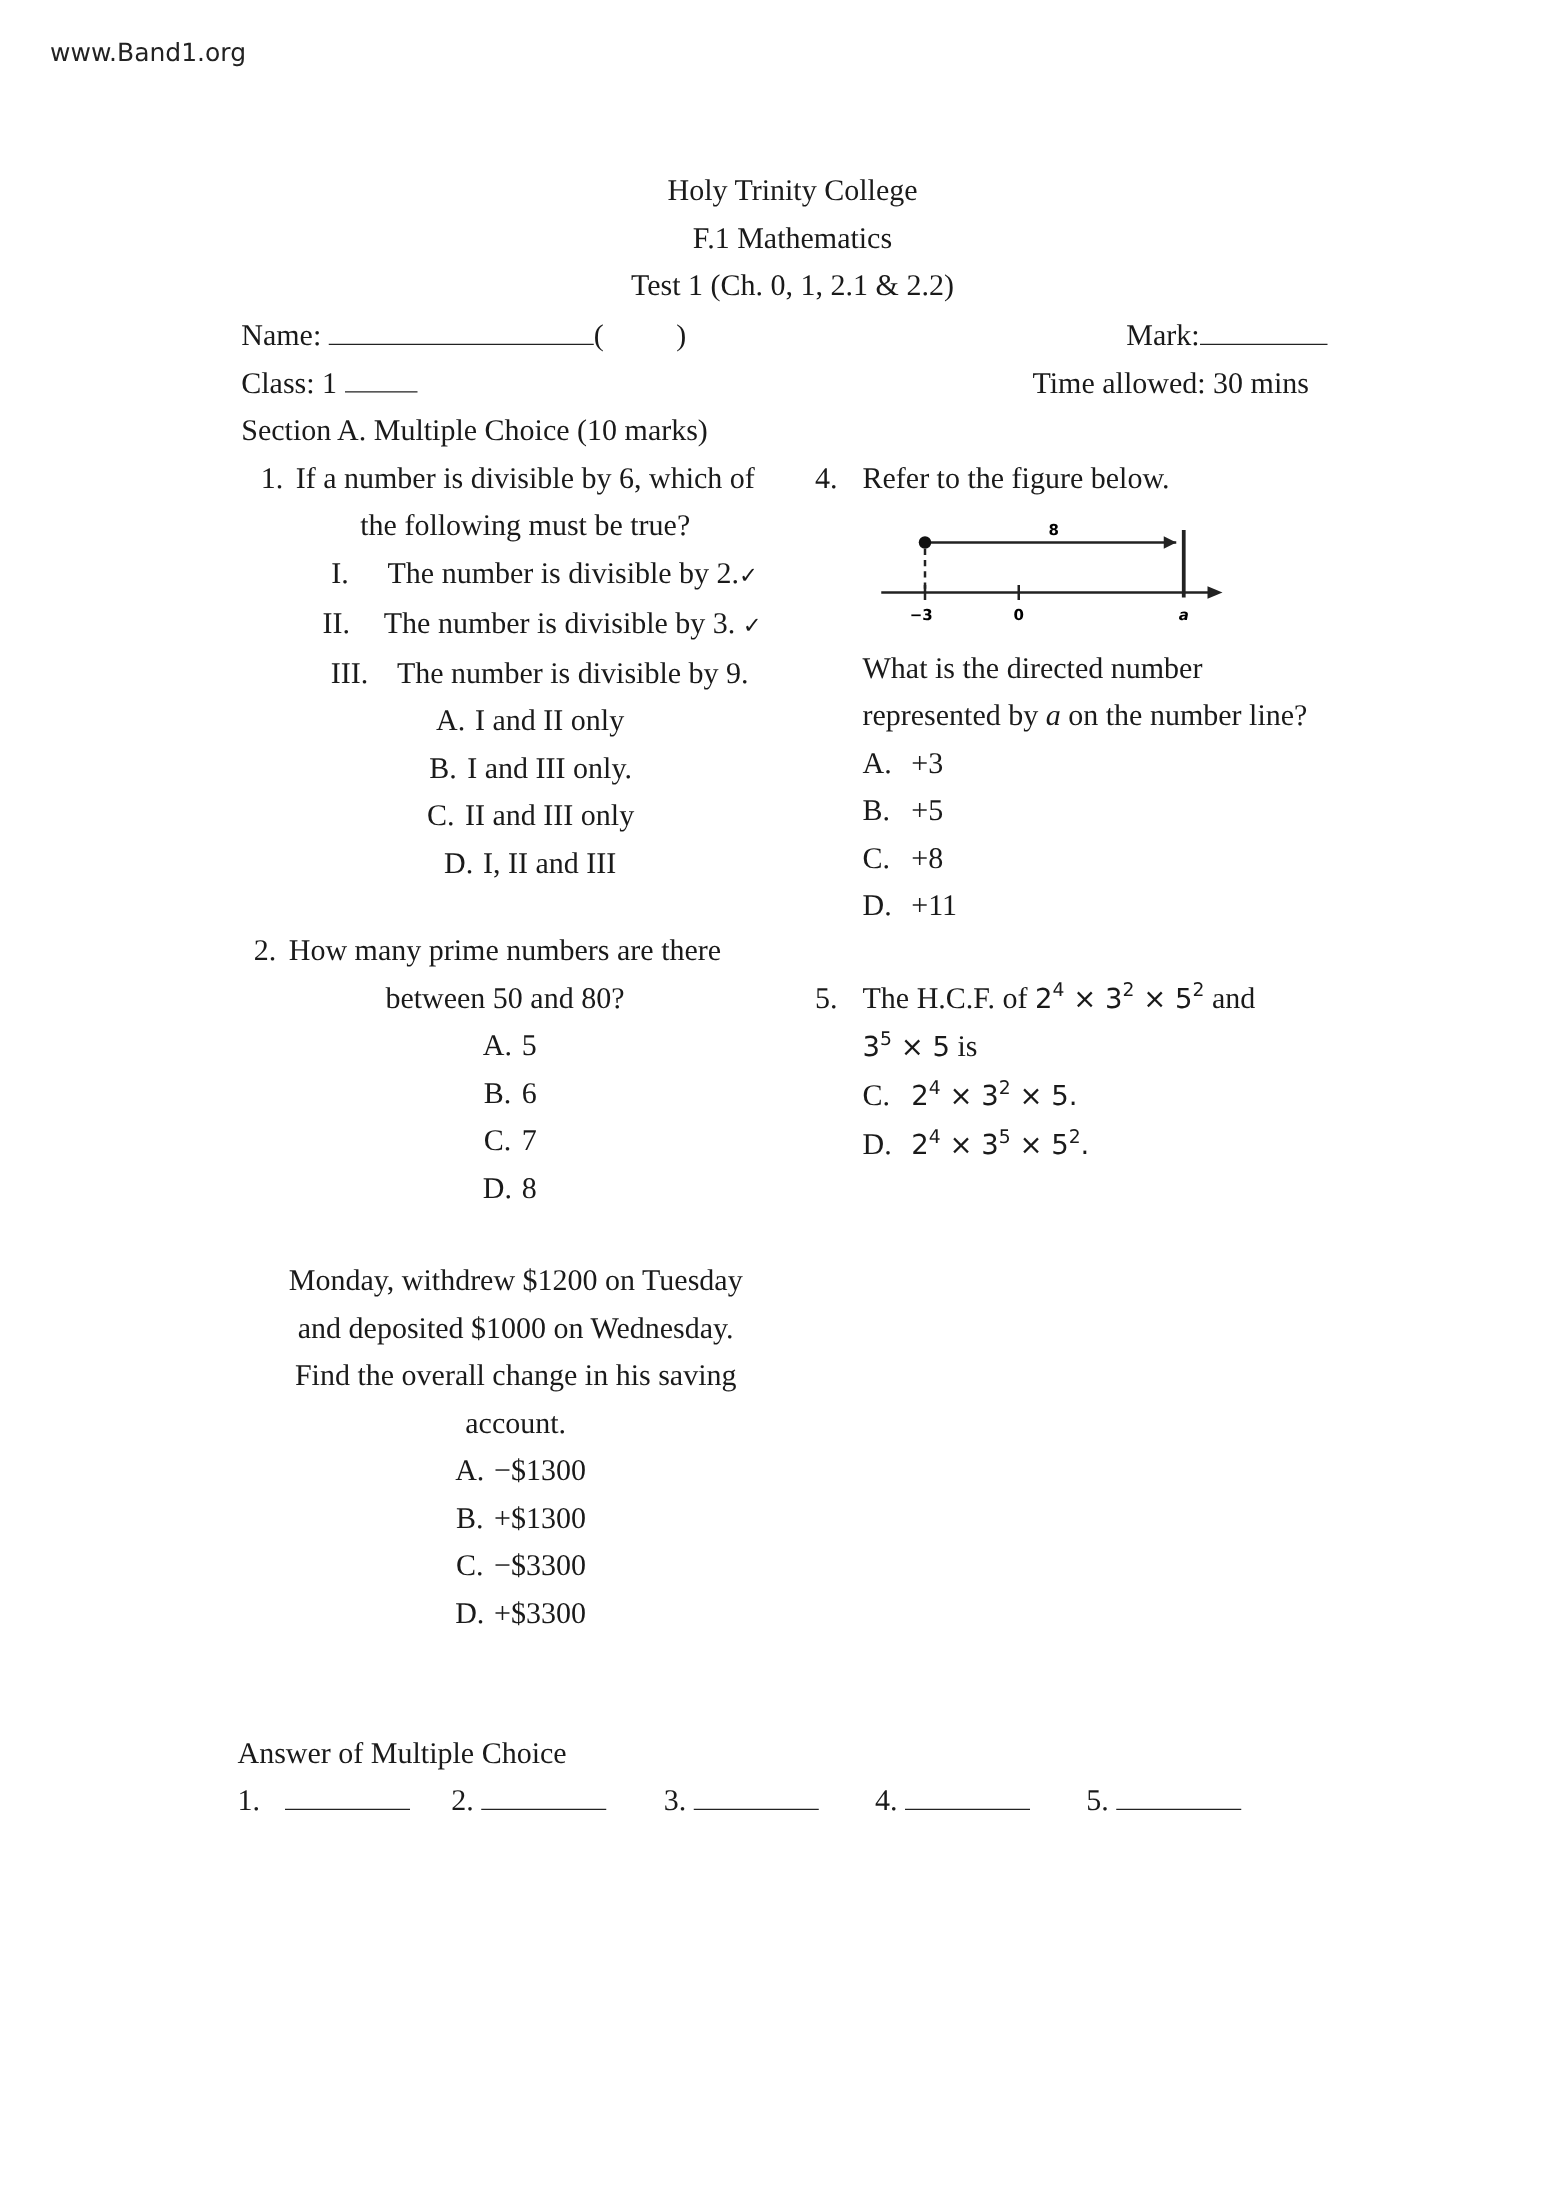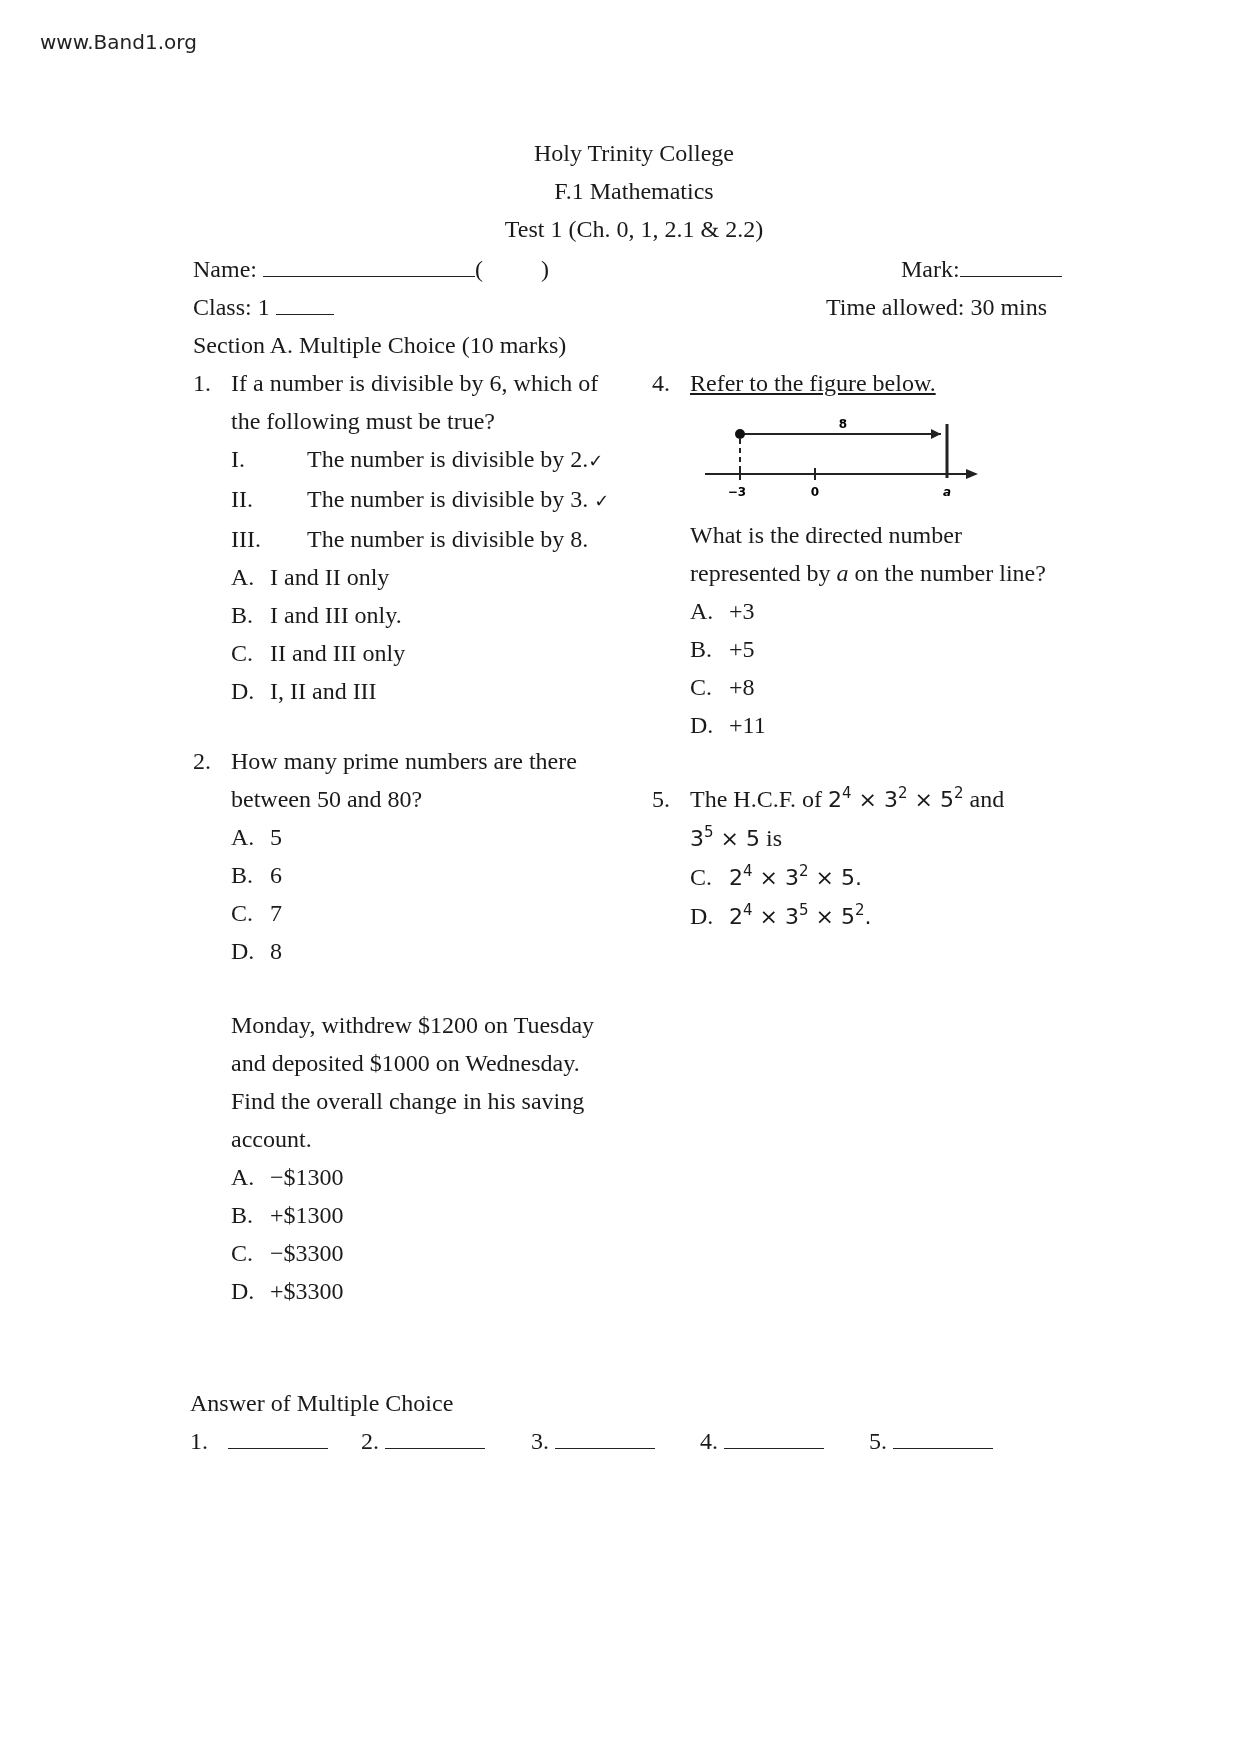--- a/index.html
+++ b/index.html
@@ -6,21 +6,21 @@
   body { width: 1240px; height: 1754px; position: relative; overflow: hidden; color: #1a1a1a;
          font-family: "Liberation Serif", "DejaVu Serif", serif; }
   .abs { position: absolute; white-space: nowrap; }
   .watermark { left: 40px; top: 30px; font-family: "DejaVu Sans", "Liberation Sans", sans-serif; font-size: 20px; color: #222; }
   .title { left: 0; width: 1268px; text-align: center; font-size: 24px; }
   .t1 { top: 140px; }
   .t2 { top: 178px; }
   .t3 { top: 216px; }
   .txt { font-size: 24px; line-height: 38px; }
   .blank { display: inline-block; border-bottom: 1.5px solid #222; height: 22px; vertical-align: baseline; }
-  .col-left { left: 193px; }
+  .col-left { left: 193px; text-align: center; }
   .col-right { left: 652px; }
   .qnum { display: inline-block; width: 38px; }
   .indent { padding-left: 38px; }
   .opt { padding-left: 38px; }
   .opt .ol { display: inline-block; width: 39px; }
   .roman { display: inline-block; width: 76px; }
   sup { font-size: 15px; vertical-align: 9px; line-height: 0; font-family: "DejaVu Sans", sans-serif; }
   .mathf { font-family: "DejaVu Sans", sans-serif; font-size: 22px; }
   .check { font-family: "DejaVu Sans", sans-serif; font-size: 18px; }
   .ans-row span { display: inline-block; }
@@ -49,21 +49,21 @@
 </div>
 <div class="abs txt" style="left:826px; top:288px;">Time allowed: 30 mins</div>
 
 <div class="abs txt" style="left:193px; top:326px;">Section A. Multiple Choice (10 marks)</div>
 
 <div class="abs txt col-left" style="top:364px;">
   <div><span class="qnum">1.</span><span>If a number is divisible by 6, which of</span></div>
   <div class="indent">the following must be true?</div>
   <div class="indent"><span class="roman">I.</span><span>The number is divisible by 2.</span><span class="check">✓</span></div>
   <div class="indent"><span class="roman">II.</span><span>The number is divisible by 3.</span> <span class="check">✓</span></div>
-  <div class="indent"><span class="roman">III.</span><span>The number is divisible by 8.</span></div>
+  <div class="indent"><span class="roman">III.</span><span>The number is divisible by 9.</span></div>
   <div class="opt"><span class="ol">A.</span><span>I and II only</span></div>
   <div class="opt"><span class="ol">B.</span><span>I and III only.</span></div>
   <div class="opt"><span class="ol">C.</span><span>II and III only</span></div>
   <div class="opt"><span class="ol">D.</span><span>I, II and III</span></div>
 </div>
 
 <div class="abs txt col-left" style="top:742px;">
   <div><span class="qnum">2.</span><span>How many prime numbers are there</span></div>
   <div class="indent">between 50 and 80?</div>
   <div class="opt"><span class="ol">A.</span><span>5</span></div>
@@ -76,21 +76,21 @@
   <div class="indent">Monday, withdrew $1200 on Tuesday</div>
   <div class="indent">and deposited $1000 on Wednesday.</div>
   <div class="indent">Find the overall change in his saving</div>
   <div class="indent">account.</div>
   <div class="opt"><span class="ol">A.</span><span>−$1300</span></div>
   <div class="opt"><span class="ol">B.</span><span>+$1300</span></div>
   <div class="opt"><span class="ol">C.</span><span>−$3300</span></div>
   <div class="opt"><span class="ol">D.</span><span>+$3300</span></div>
 </div>
 
-<div class="abs txt col-right" style="top:364px;text-decoration:underline;">
+<div class="abs txt col-right" style="top:364px;">
   <div><span class="qnum">4.</span><span>Refer to the figure below.</span></div>
 </div>
 
 <svg class="abs" style="left:700px; top:412px;" width="280" height="90">
 
   <line x1="40" y1="22" x2="241" y2="22" stroke="#222" stroke-width="2"></line>
   <polygon points="241,22 231,17 231,27" fill="#222"></polygon>
   <circle cx="40" cy="22" r="5" fill="#111"></circle>
   <line x1="40" y1="27" x2="40" y2="62" stroke="#222" stroke-width="2" stroke-dasharray="5,4"></line>
   <line x1="247" y1="12" x2="247" y2="66" stroke="#222" stroke-width="3"></line>

